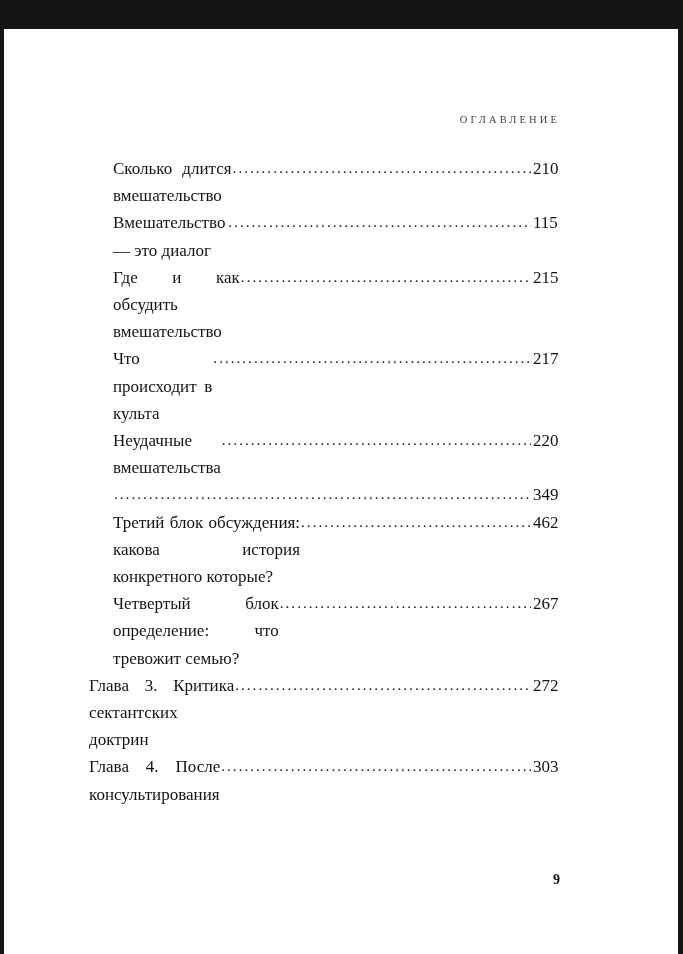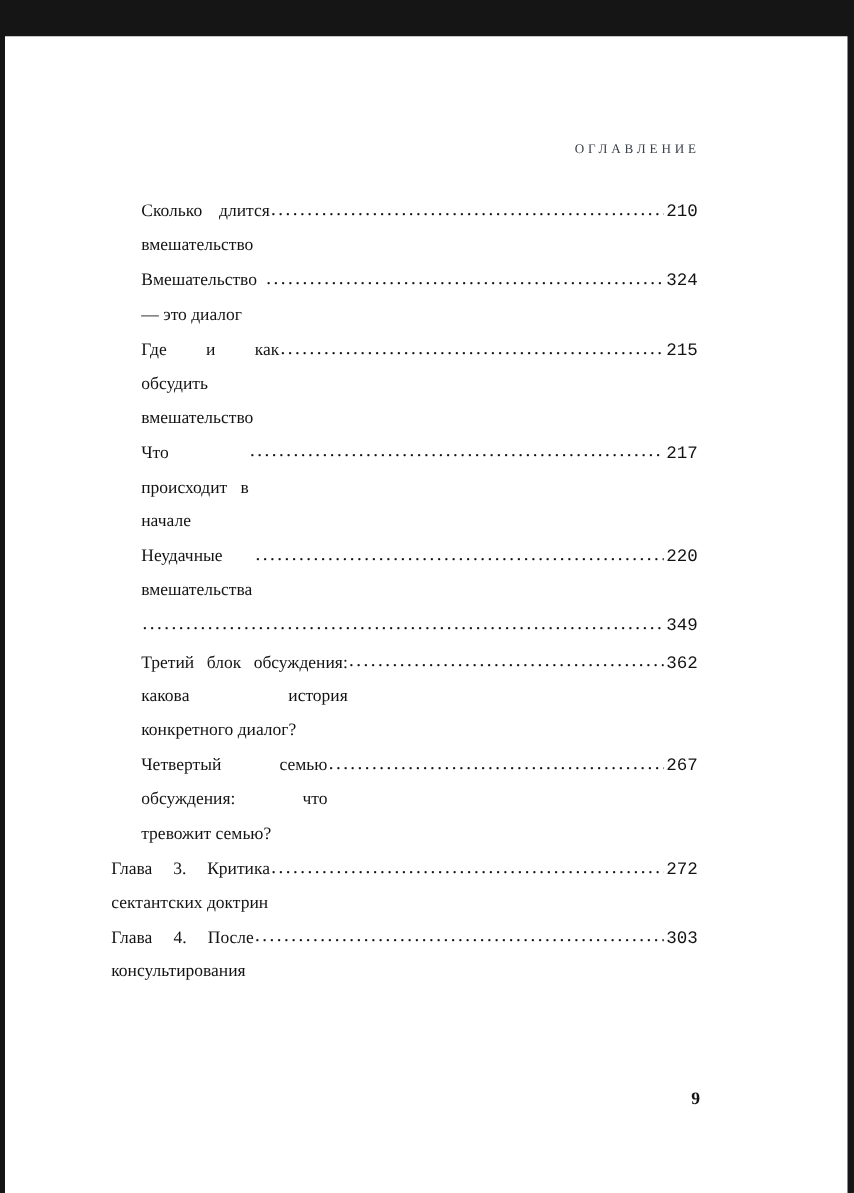--- a/index.html
+++ b/index.html
@@ -54,21 +54,21 @@
   .toc {
     position: absolute;
     top: 126px;
     left: 85px;
     width: 471px;
   }
 
   .toc-entry {
     display: block;
     color: #131313;
-    font-size: 14px;
+    font-size: 17px;
     line-height: 27.2px;
     margin: 0;
     padding: 0;
     text-align: justify;
     text-align-last: left;
   }
   .toc-entry.level-1 { margin-left: 0px; }
   .toc-entry.level-2 { margin-left: 24px; }
 
   
@@ -91,21 +91,20 @@
     transform: translateY(-1px);
   }
   .entry-leader::before {
     content: "..................................................................................................";
   }
   .entry-page {
     flex: 0 0 auto;
     text-align: right;
     min-width: 27px;
     white-space: nowrap;
-    font-family: Liberation Mono, monospace;
   }
 
   
   .folio {
     position: absolute;
     top: 843px;
     left: 85px;
     width: 471px;
     text-align: right;
     font-size: 14px;
@@ -127,60 +126,60 @@
             <div class="entry-row">
               <span class="entry-title">Сколько длится вмешательство</span>
               <span class="entry-leader"></span>
               <span class="entry-page">210</span>
             </div>
           </div>
           <div class="toc-entry level-2">
             <div class="entry-row">
               <span class="entry-title">Вмешательство — это диалог</span>
               <span class="entry-leader"></span>
-              <span class="entry-page">324</span>
+              <span class="entry-page">115</span>
             </div>
           </div>
           <div class="toc-entry level-2">
             <div class="entry-row">
               <span class="entry-title">Где и как обсудить вмешательство</span>
               <span class="entry-leader"></span>
               <span class="entry-page">215</span>
             </div>
           </div>
           <div class="toc-entry level-2">
             <div class="entry-row">
-              <span class="entry-title">Что происходит в начале</span>
+              <span class="entry-title">Что происходит в культа</span>
               <span class="entry-leader"></span>
               <span class="entry-page">217</span>
             </div>
           </div>
           <div class="toc-entry level-2">
             <div class="entry-row">
               <span class="entry-title">Неудачные вмешательства</span>
               <span class="entry-leader"></span>
               <span class="entry-page">220</span>
             </div>
           </div>
           <div class="toc-entry level-2">
             <div class="entry-row">
               <span class="entry-leader"></span>
               <span class="entry-page">349</span>
             </div>
           </div>
           <div class="toc-entry level-2">
             <div class="entry-row">
-              <span class="entry-title">Третий блок обсуждения: какова история конкретного диалог?</span>
-              <span class="entry-leader"></span>
-              <span class="entry-page">362</span>
-            </div>
-          </div>
-          <div class="toc-entry level-2">
-            <div class="entry-row">
-              <span class="entry-title">Четвертый семью обсуждения: что тревожит семью?</span>
+              <span class="entry-title">Третий блок обсуждения: какова история конкретного которые?</span>
+              <span class="entry-leader"></span>
+              <span class="entry-page">462</span>
+            </div>
+          </div>
+          <div class="toc-entry level-2">
+            <div class="entry-row">
+              <span class="entry-title">Четвертый блок определение: что тревожит семью?</span>
               <span class="entry-leader"></span>
               <span class="entry-page">267</span>
             </div>
           </div>
           <div class="toc-entry level-1">
             <div class="entry-row">
               <span class="entry-title">Глава 3. Критика сектантских доктрин</span>
               <span class="entry-leader"></span>
               <span class="entry-page">272</span>
             </div>

